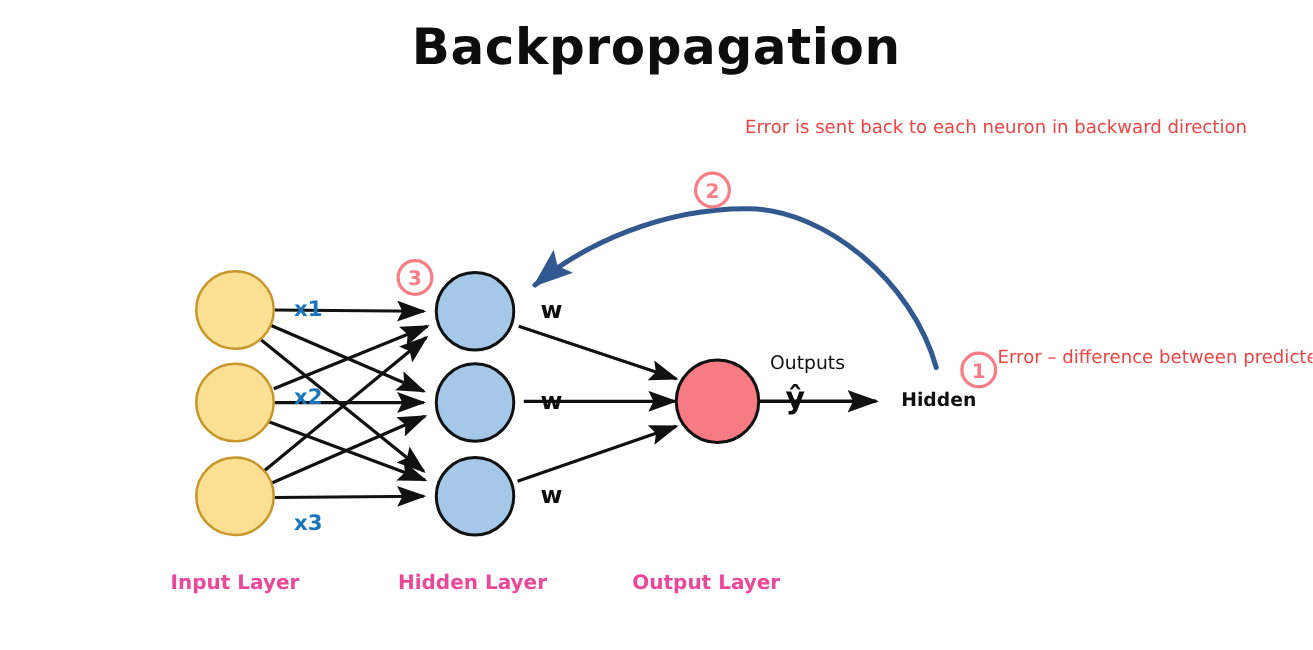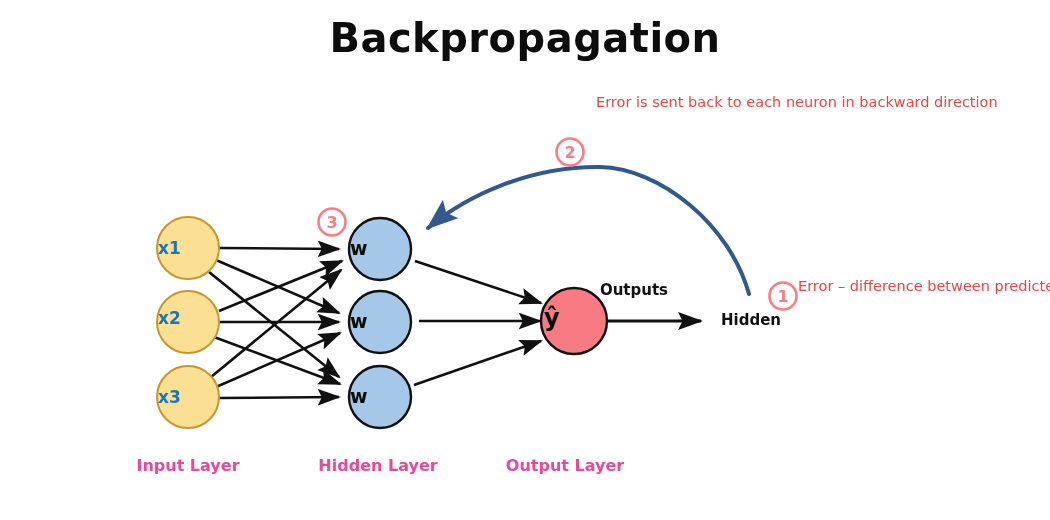--- a/index.html
+++ b/index.html
@@ -76,48 +76,49 @@
     font-size: 16px;
     font-weight: 700;
     color: #ec4899;
     text-align: center;
   }
   #label-input  { left: 118px; top: 455px; width: 140px; }
   #label-hidden { left: 308px; top: 455px; width: 140px; }
   #label-output { left: 492px; top: 455px; width: 146px; }
 
   #label-outputs {
-    left: 564px;
+    left: 594px;
     top: 281px;
     width: 104px;
     font-size: 15px;
-    font-weight: 700;
-    text-align: right;
+    font-weight: 400;
+    text-align: center;
   }
   #label-predicted {
     left: 590px;
     top: 333px;
     width: 112px;
     font-size: 15px;
     font-weight: 700;
     text-align: center;
   }
   #label-error {
     left: 716px;
     top: 311px;
     width: 70px;
     font-size: 15px;
     font-weight: 700;
     text-align: center;
   }
   
   .node-text {
     position: absolute;
-    text-align: left;
+    text-align: right;
     pointer-events: none;
+    padding-left: 40px;
   }
   .node-in {
     font-size: 17px;
     font-weight: 700;
     color: #1a75bc;
   }
   .node-hid {
     font-size: 19px;
     font-weight: 700;
     color: #0d0d0d;
@@ -193,21 +194,21 @@
 
     <circle cx="574" cy="321" r="33" fill="#f87b83" stroke="#111111" stroke-width="2.4"></circle>
 
     <circle cx="332" cy="222" r="13.5" fill="#ffffff" stroke="#f97d85" stroke-width="2.6"></circle>
     <circle cx="570" cy="152" r="13.5" fill="#ffffff" stroke="#f97d85" stroke-width="2.6"></circle>
     <circle cx="783" cy="296" r="13.5" fill="#ffffff" stroke="#f97d85" stroke-width="2.6"></circle>
   </svg>
 
   <div class="node-text node-in" style="left:158px; top:238px; width:60px;">x1</div>
   <div class="node-text node-in" style="left:158px; top:308px; width:60px;">x2</div>
-  <div class="node-text node-in" style="left:158px; top:387px; width:60px;">x3</div>
+  <div class="node-text node-in" style="left:158px; top:409px; width:60px;">x3</div>
 
   <div class="node-text node-hid" style="left:350px; top:237px; width:60px;">w</div>
   <div class="node-text node-hid" style="left:350px; top:310px; width:60px;">w</div>
   <div class="node-text node-hid" style="left:350px; top:385px; width:60px;">w</div>
 
   <div class="node-text node-out" style="left:544px; top:304px; width:60px;">ŷ</div>
 
   <div class="badge-num" style="left:317px; top:213px;">3</div>
   <div class="badge-num" style="left:555px; top:143px;">2</div>
   <div class="badge-num" style="left:768px; top:287px;">1</div>

